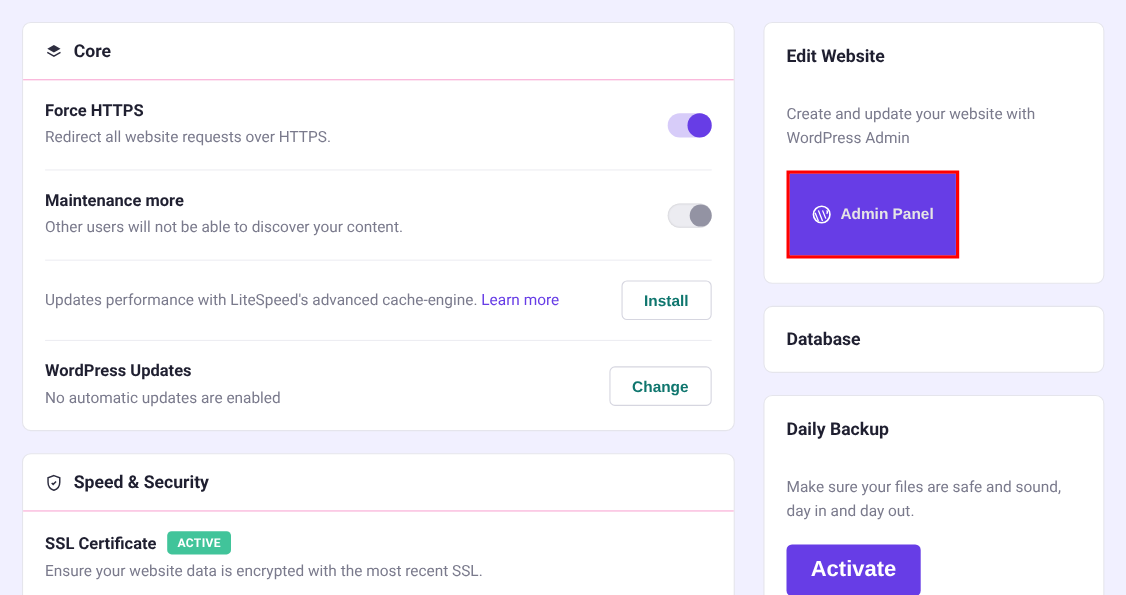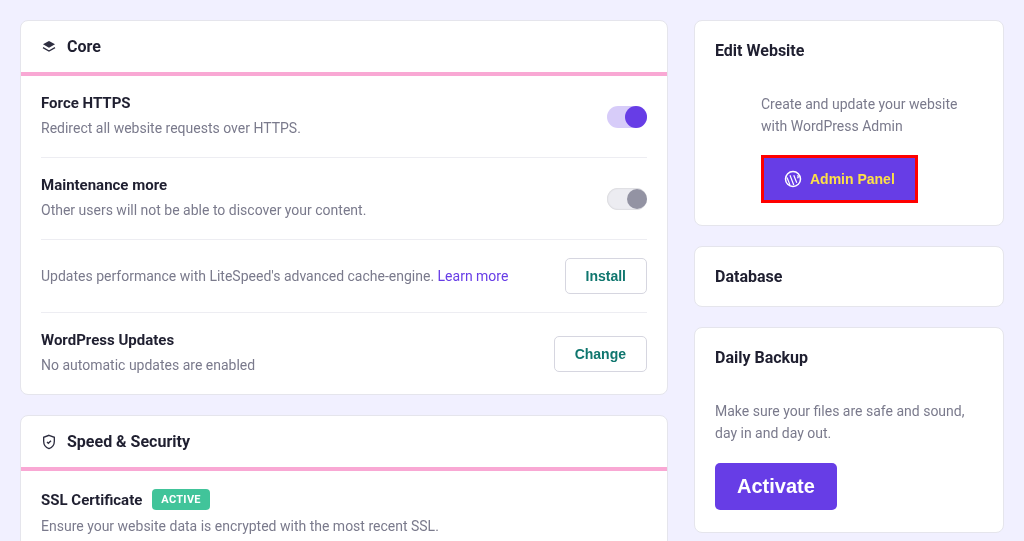--- a/index.html
+++ b/index.html
@@ -20,21 +20,21 @@
       background: #fff;
       border: 1px solid #e5e5ec;
       border-radius: 8px;
       margin-bottom: 20px;
     }
     .card-header {
       display: flex;
       align-items: center;
       gap: 10px;
       padding: 16px 20px;
-      border-bottom: 4px solid #f9a8d4;
+      border-bottom: 1px solid #f9a8d4;
     }
     .card-header .title {
       font-weight: 700;
       font-size: 16px;
       color: #1f1f30;
     }
     .card-body { padding: 0 20px; }
     .card-body-plain { padding: 18px 20px 22px; }
     .setting-row {
       display: flex;
@@ -127,28 +127,28 @@
       color: #7a7a8c;
       line-height: 1.55;
       margin: 14px 0 18px;
     }
     .admin-highlight {
       display: inline-block;
       border: 3px solid #ff0000;
     }
     .admin-btn {
       background: #673de6;
-      color: #fde047;
+      color: #e5e5e5;
       border: none;
-      padding: 12px 20px;
-      font-weight: 700;
-      font-size: 14px;
-      cursor: pointer;
-      display: flex;
-      align-items: center;
+      padding: 28px 20px;
+      font-weight: 700;
+      font-size: 14px;
+      cursor: pointer;
+      display: flex;
+      align-items: flex-start;
       gap: 8px;
     }
     .icon-box { display: inline-flex; }
     .sec-row {
       padding: 18px 20px 22px;
     }
     .card-header-simple {
       padding: 20px 20px;
     }
   </style>
@@ -230,21 +230,21 @@
     </div>
 
   </div>
 
   <div class="col-right">
 
     <div class="card">
       <div class="card-header-simple">
         <div class="side-title">Edit Website</div>
       </div>
-      <div class="card-body-plain" style="padding-top:0;margin-left:46px;">
+      <div class="card-body-plain" style="padding-top:0;">
         <div class="side-desc">Create and update your website with WordPress Admin</div>
         <div class="admin-highlight">
           <button class="admin-btn">
             <span class="icon-box">
               <svg width="18" height="18" viewBox="0 0 24 24">
                   <circle cx="12" cy="12" r="10" fill="none" stroke="#fff" stroke-width="2"></circle>
                   <path d="M4 10l4 10M8 7l5 13M13 7l4 10M18 7c1 1 1 3 0 4" stroke="#fff" stroke-width="1.6" fill="none"></path>
                 </svg>
             </span>
             <span>Admin Panel</span>

